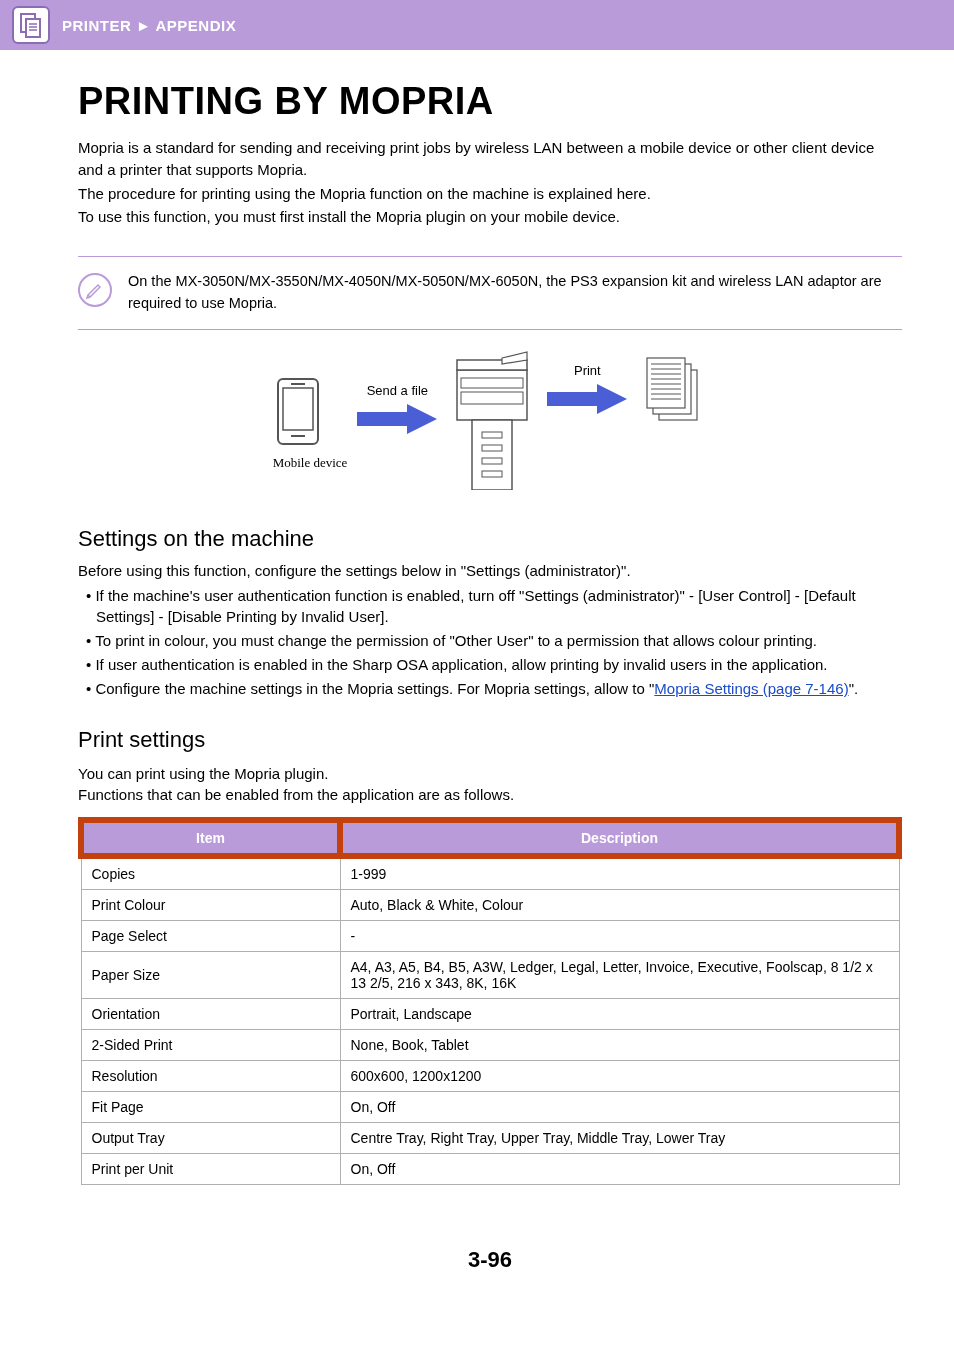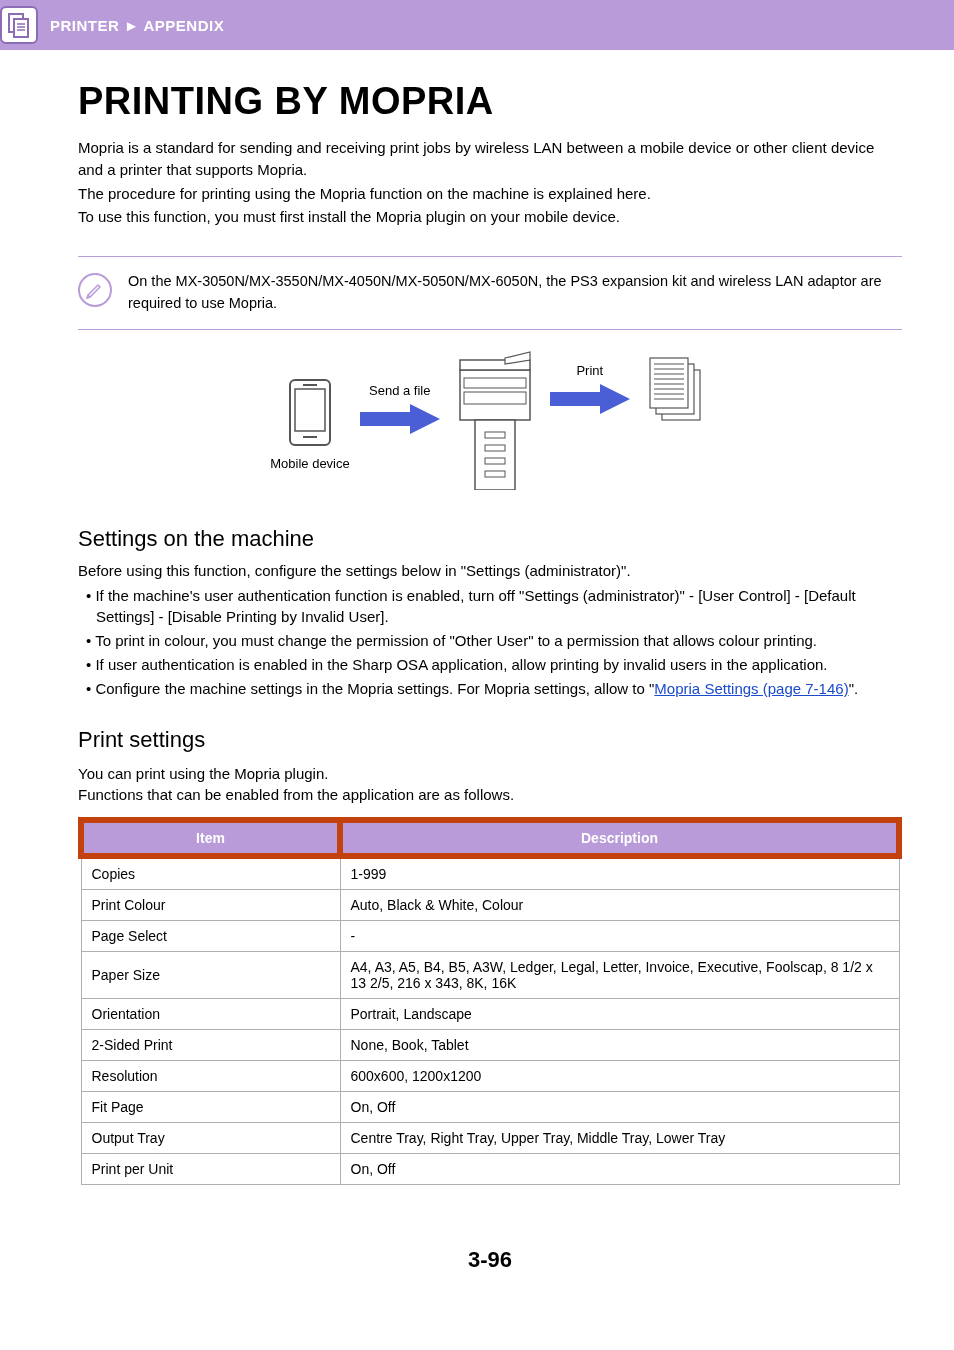--- a/index.html
+++ b/index.html
@@ -13,20 +13,21 @@
       width: 954px;
       margin: 0 auto;
       color: #000;
       font-size: 14px;
     }
     .header-bar {
       background: #b99bda;
       height: 50px;
       display: flex;
       align-items: center;
+      padding-left: 12px;
     }
     .header-icon {
       width: 38px;
       height: 38px;
       background: #fff;
       border: 2px solid #8b6cb5;
       border-radius: 6px;
       display: flex;
       align-items: center;
       justify-content: center;
@@ -81,21 +82,22 @@
       display: flex;
       align-items: center;
       justify-content: center;
       gap: 10px;
       margin: 20px 0 30px 0;
       position: relative;
     }
     .diagram-col {
       display: flex;
       flex-direction: column;
-      align-items: center;
+      align-items: flex-start;
+      font-family: Liberation Serif, serif;
     }
     .device-svg {
       margin-bottom: 6px;
     }
     .diagram-label {
       font-size: 13px;
       text-align: center;
     }
     .arrow-block {
       display: flex;

